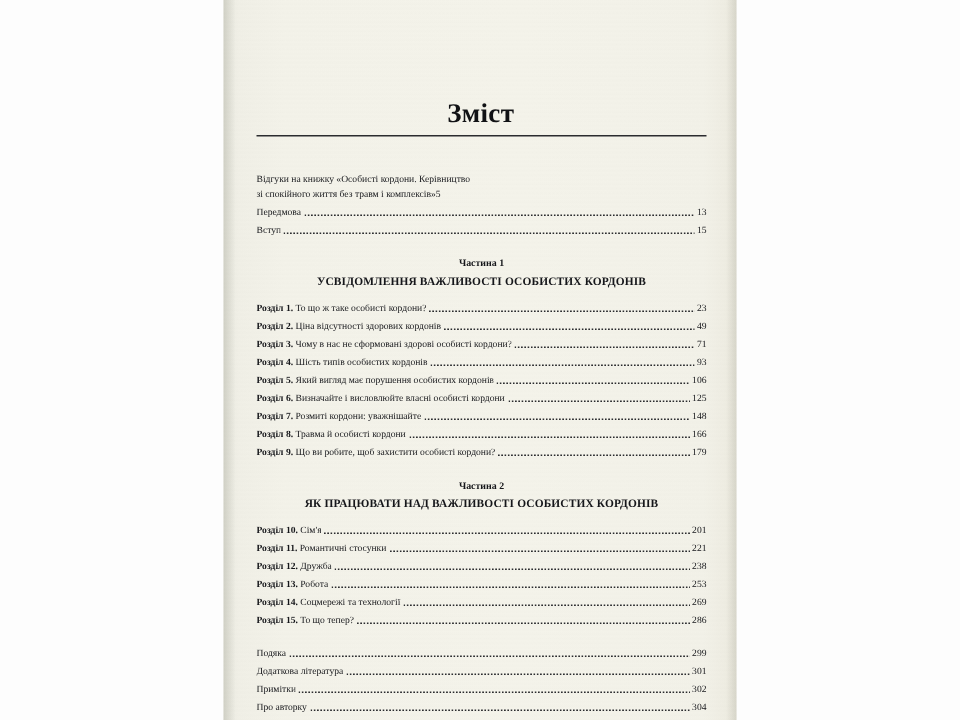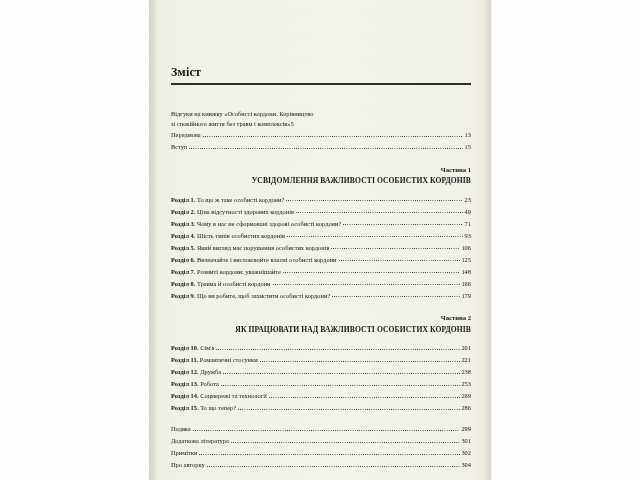--- a/index.html
+++ b/index.html
@@ -63,22 +63,22 @@
     position: absolute;
     left: 22px;
     top: 0;
     width: 300px;
     height: 480px;
     color: #15161a;
   }
 
   
   .toc-title {
-    text-align: left;
-    font-size: 12px;
+    text-align: center;
+    font-size: 18px;
     font-weight: bold;
     letter-spacing: 0.2px;
     margin: 66px 1px 4px 0;
     line-height: 1.1;
     color: #101114;
   }
   .title-rule {
     height: 1.6px;
     background: #2a2b2e;
     margin: 0 0 0 0;
@@ -131,21 +131,21 @@
   }
   .entry-wrap .line1 { display: block; }
   .entry-wrap .line2 {
     display: flex;
     align-items: baseline;
     white-space: nowrap;
   }
 
   
   .part {
-    text-align: right;
+    text-align: center;
     margin: 15px 0 11px 0;
   }
   .part .part-num {
     font-size: 6.6px;
     font-weight: bold;
     line-height: 1.25;
     margin-bottom: 2.5px;
   }
   .part .part-title {
     font-size: 7.6px;

